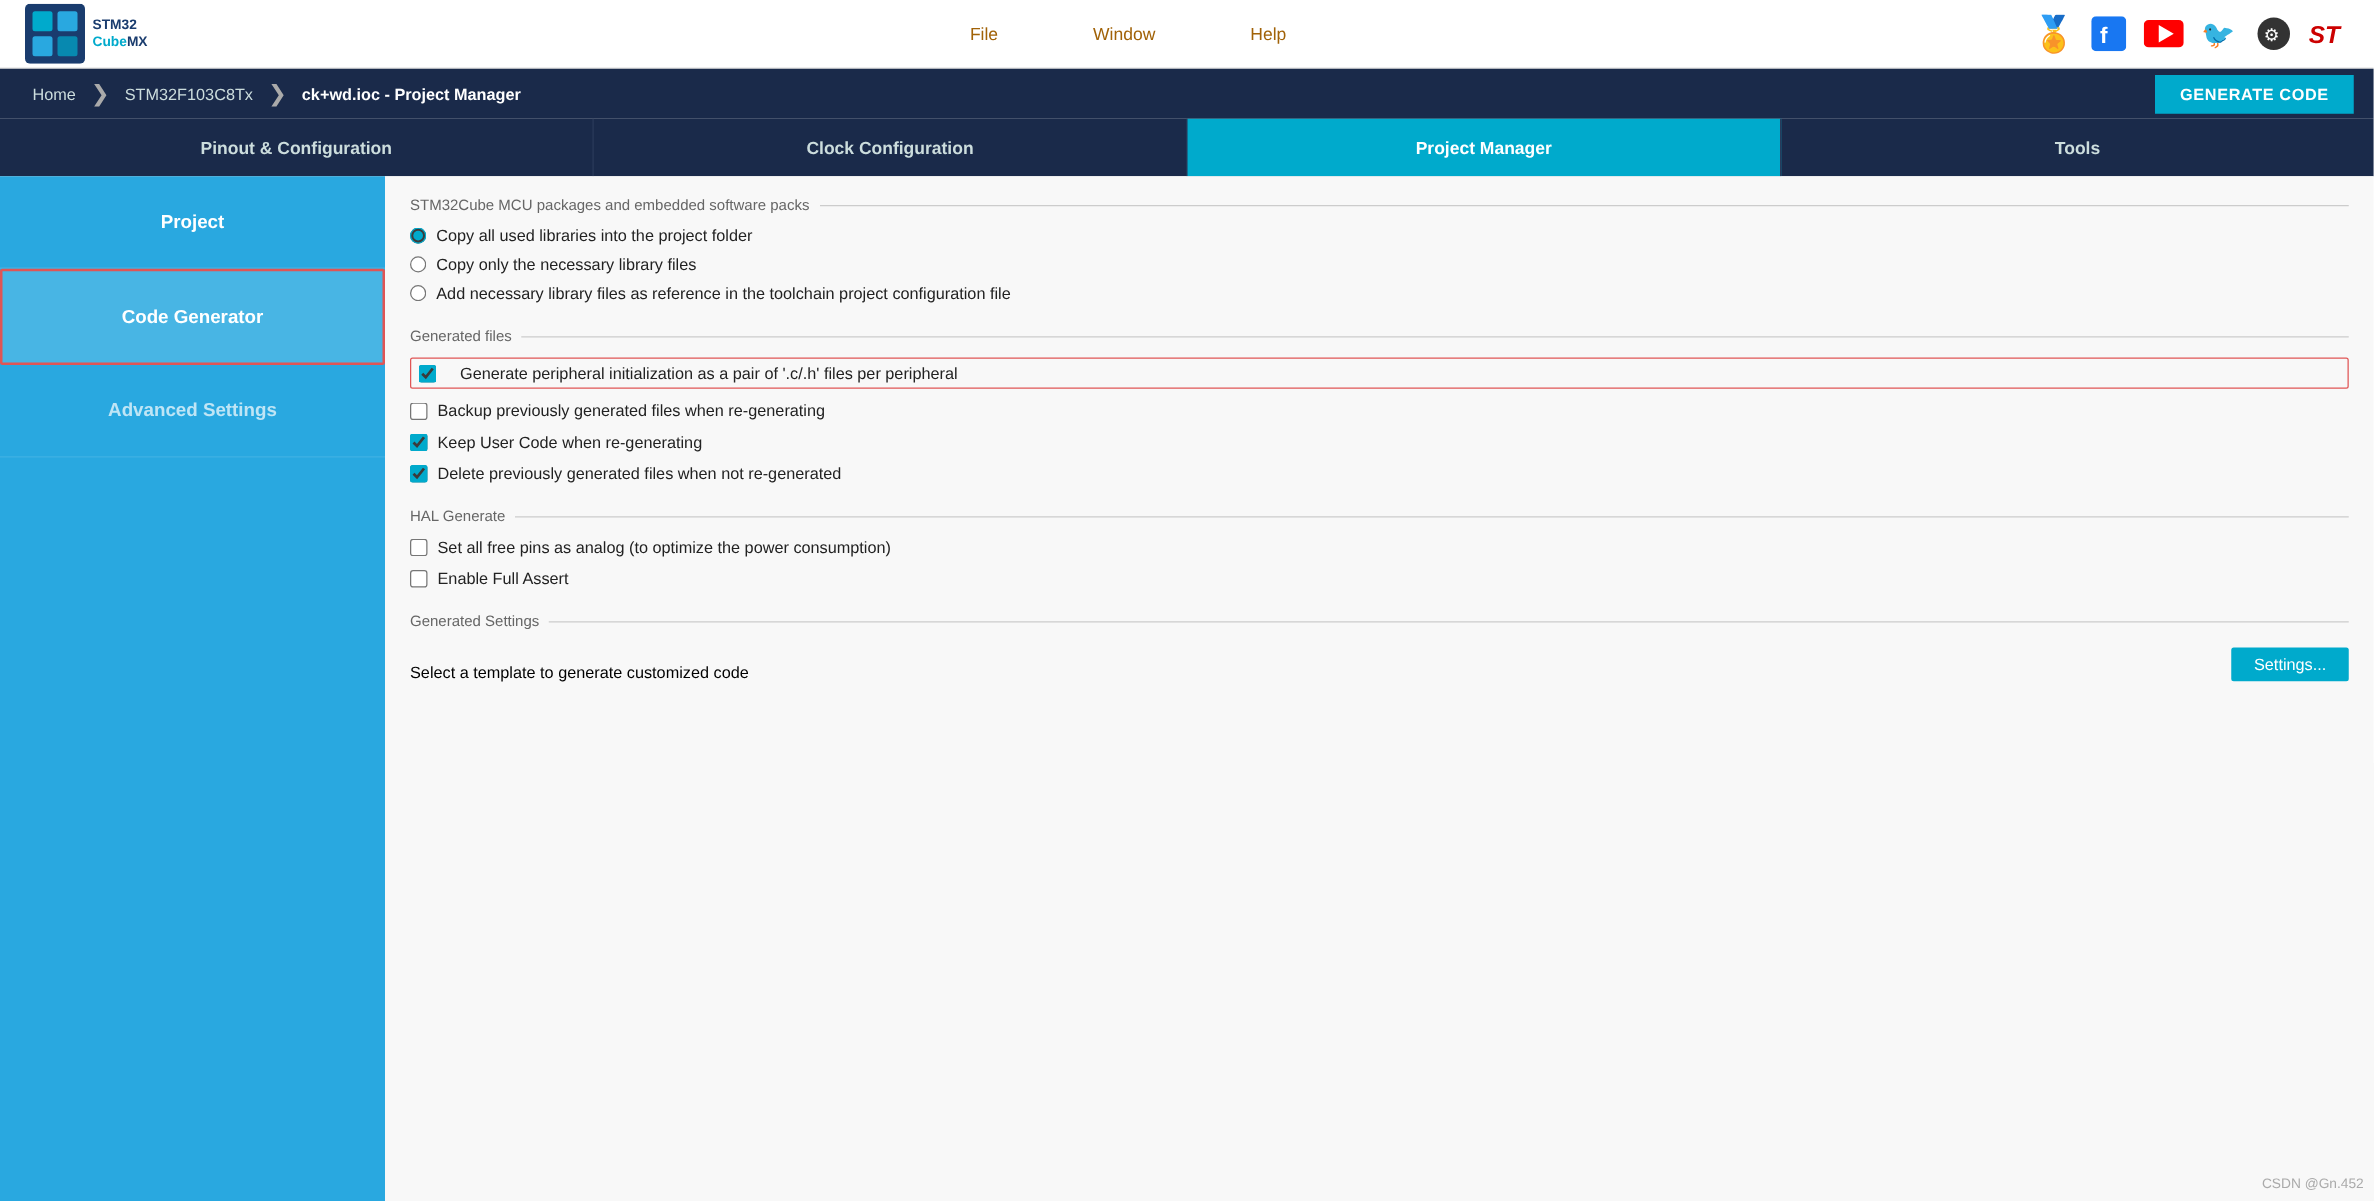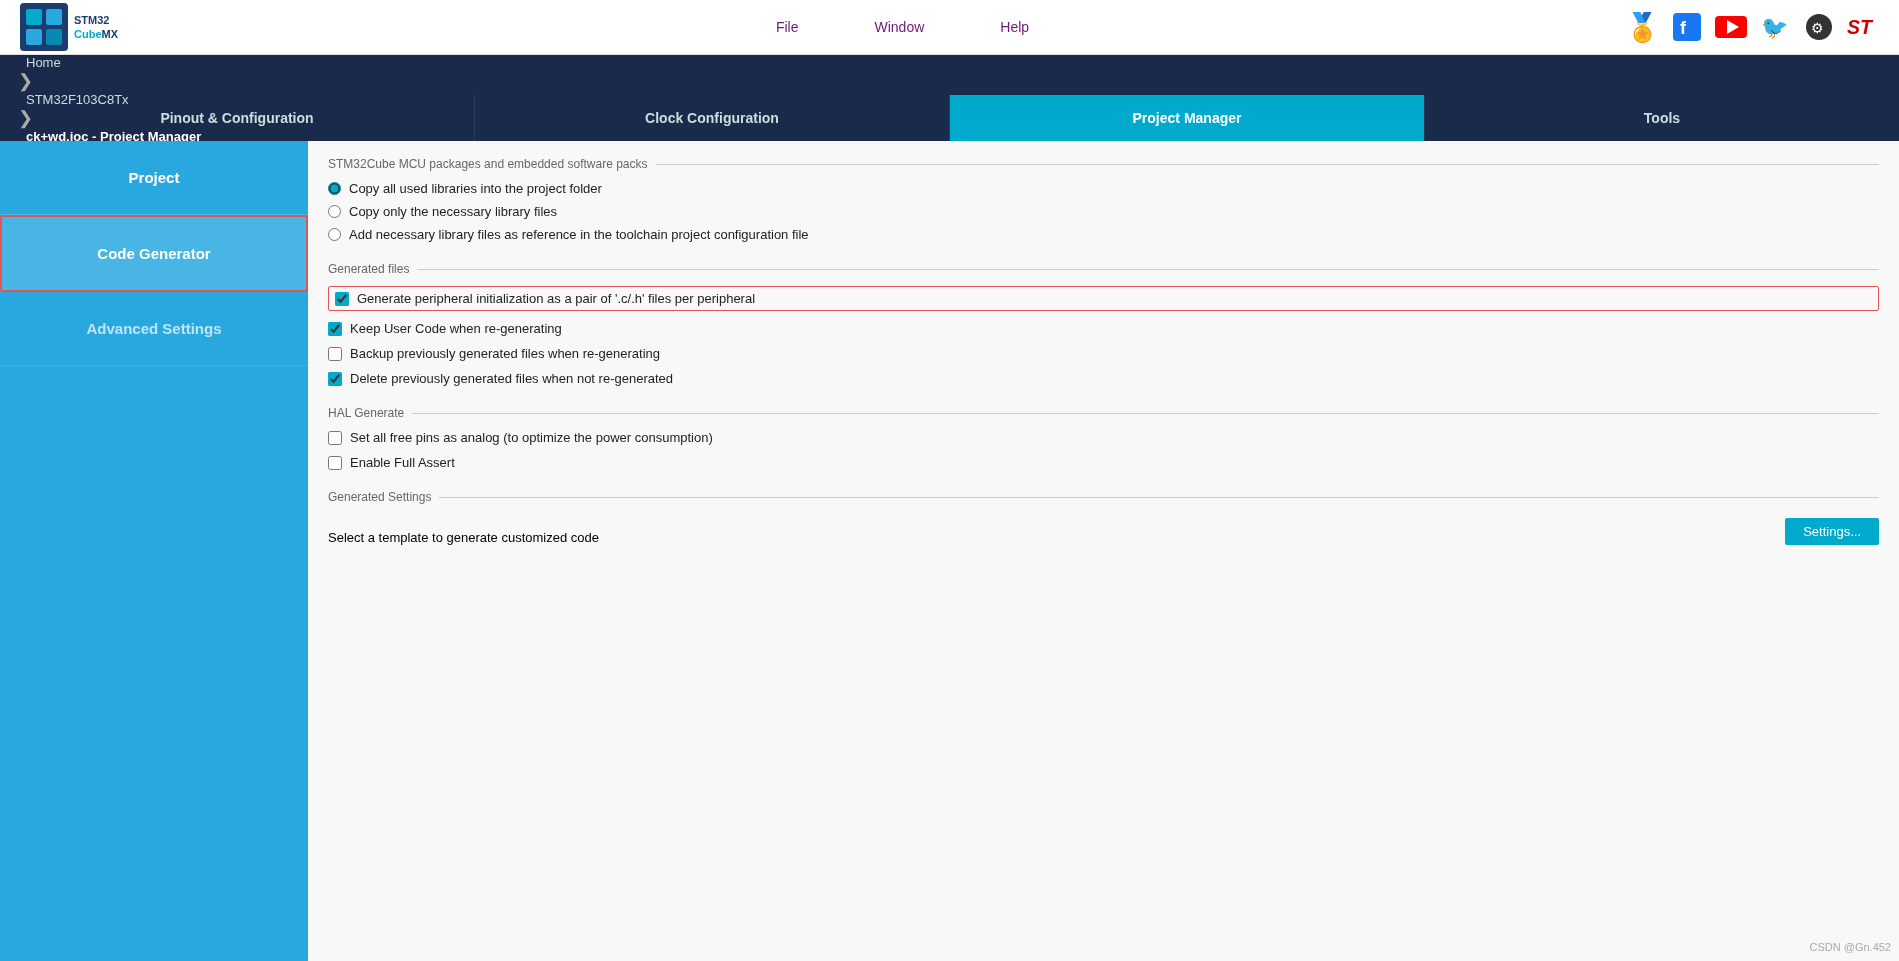--- a/index.html
+++ b/index.html
@@ -28,21 +28,21 @@
     .logo-text span { color: #00aacc; }
 
     .top-menu {
       display: flex;
       gap: 60px;
       flex: 1;
       justify-content: center;
     }
     .top-menu-item {
       font-size: 14px;
-      color: #701a75;
+      color: #a16207;
       cursor: pointer;
       padding: 4px 8px;
     }
 
     .top-icons {
       display: flex;
       align-items: center;
       gap: 12px;
     }
     .top-icon {
@@ -56,24 +56,24 @@
     }
     .icon-anniversary { font-size: 28px; }
     .icon-fb { color: #1877f2; }
     .icon-yt { color: #ff0000; }
     .icon-tw { color: #1da1f2; }
     .icon-gh { color: #333; }
 
     
     .breadcrumb-bar {
       display: flex;
+      align-items: center;
       background: #1a2a4a;
       height: 40px;
       padding: 0 16px;
-      flex-direction: column;
     }
     .breadcrumb-item {
       display: flex;
       align-items: center;
       color: #cdd;
       font-size: 13px;
       padding: 0 10px;
     }
     .breadcrumb-item.active { color: #fff; font-weight: bold; }
     .breadcrumb-sep {
@@ -191,21 +191,21 @@
     .checkbox-label input[type="checkbox"] { accent-color: #00aacc; cursor: pointer; width: 14px; height: 14px; }
 
     
     .checkbox-highlighted {
       border: 1.5px solid #e05555;
       border-radius: 2px;
       padding: 4px 6px;
       margin-bottom: 10px;
       display: flex;
       align-items: center;
-      gap: 8px;
+      gap: 19px;
       font-size: 13px;
       color: #222;
       cursor: pointer;
     }
     .checkbox-highlighted input[type="checkbox"] { accent-color: #00aacc; cursor: pointer; width: 14px; height: 14px; }
 
     .settings-btn {
       background: #00aacc;
       color: #fff;
       border: none;
@@ -334,26 +334,26 @@
 
     <div class="section">
       <div class="section-box-title">Generated files</div>
 
       <div class="checkbox-highlighted">
         <input type="checkbox" checked="" style="">
         <span>Generate peripheral initialization as a pair of '.c/.h' files per peripheral</span>
       </div>
 
       <label class="checkbox-label">
+        <input type="checkbox" style="">
+        <span>Backup previously generated files when re-generating</span>
+      </label>
+      <label class="checkbox-label">
         <input type="checkbox" checked="" style="">
         <span>Keep User Code when re-generating</span>
-      </label>
-      <label class="checkbox-label">
-        <input type="checkbox" style="">
-        <span>Backup previously generated files when re-generating</span>
       </label>
       <label class="checkbox-label">
         <input type="checkbox" checked="" style="">
         <span>Delete previously generated files when not re-generated</span>
       </label>
     </div>
 
     <div class="section">
       <div class="section-box-title">HAL Generate</div>
 

